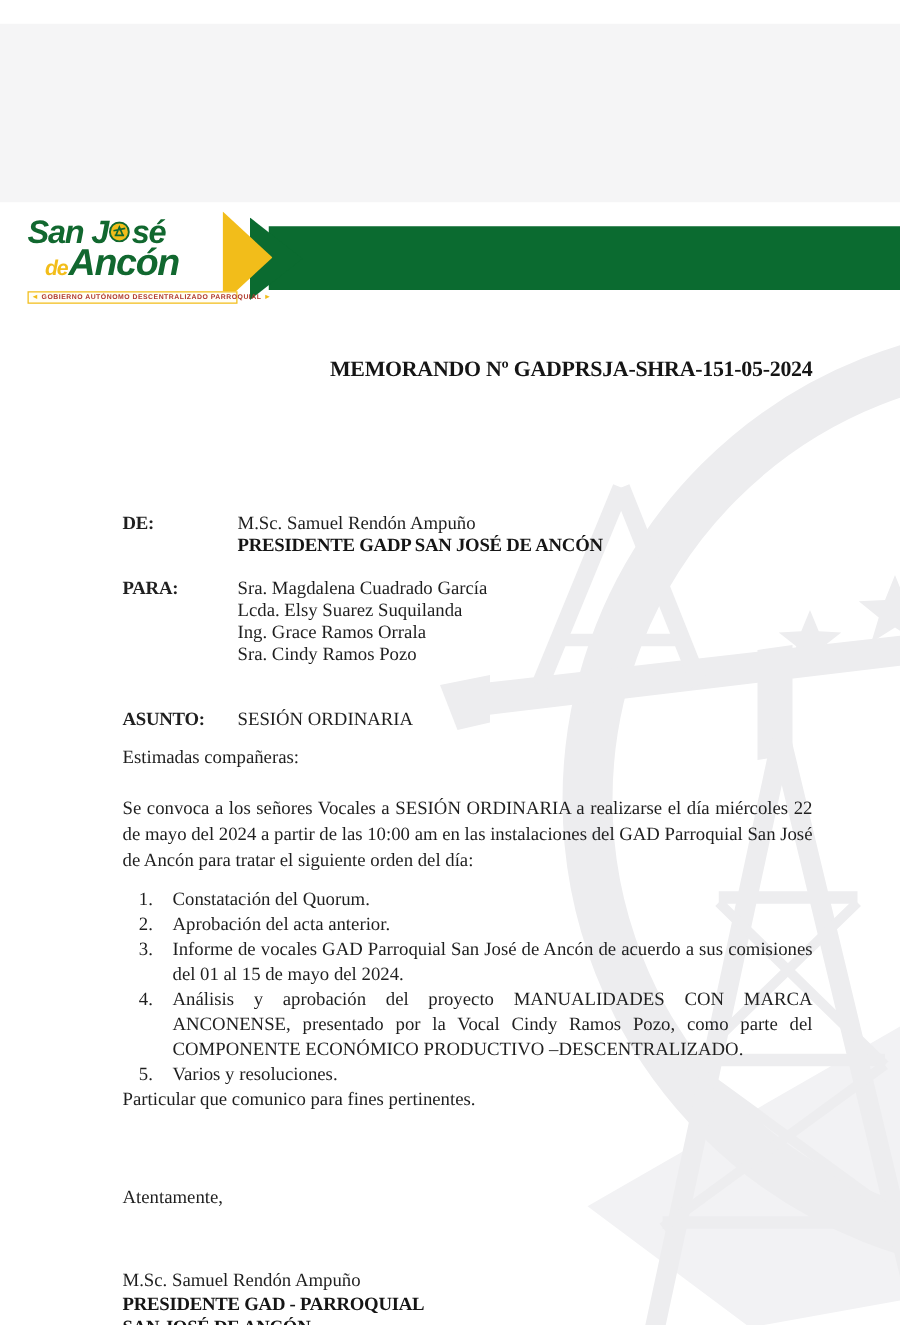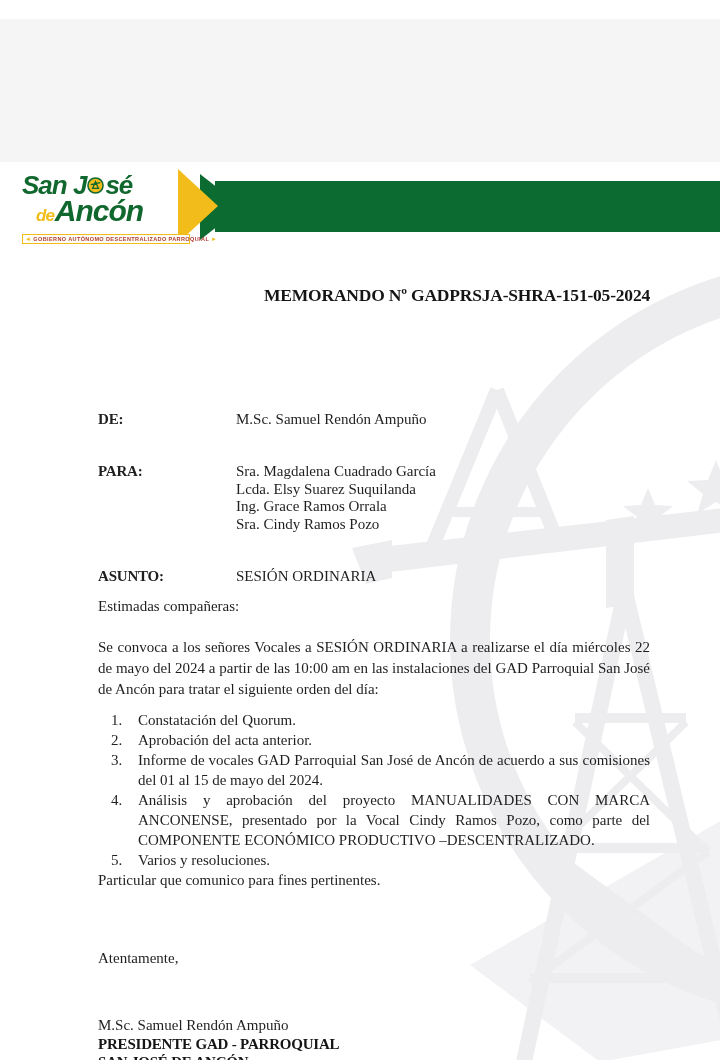--- a/index.html
+++ b/index.html
@@ -31,21 +31,21 @@
   .banner-caret { color:#f2bd1a; font-size:6px; }
 
   
   .doc { position:absolute; left:0; top:12px; width:720px; height:1060px; z-index:1;margin-top:14px; }
   .block { position:absolute; font-size:15px; }
   .title-block { left:98px; top:259px; width:552px; text-align:right; }
   .memo-title { font-size:17.5px; font-weight:bold; letter-spacing:-.2px; color:#151515; }
   .memo-date { font-size:15px; margin-top:5px; }
 
   .addr { left:98px; width:552px; line-height:17.7px; }
-  .addr-row { display:flex;gap:46px; }
+  .addr-row { display:flex; }
   .addr-label { width:92px; font-weight:bold; letter-spacing:-.2px; flex:0 0 92px; }
   .addr-val { flex:1; }
   .bold-caps { font-weight:bold; letter-spacing:-.2px; color:#151515; }
 
   .body-par { left:98px; top:611px; width:552px; line-height:21px; text-align:justify; }
   .agenda { left:98px; top:684px; width:552px; line-height:20px; }
   .agenda ol { list-style:decimal; margin-left:28px; }
   .agenda li { padding-left:12px; text-align:justify; }
 
   .closing { left:98px; top:846px; width:552px; }
@@ -108,20 +108,21 @@
 
     <div class="block title-block">
       <div class="memo-title">MEMORANDO Nº GADPRSJA-SHRA-151-05-2024</div>
     </div>
 
     <div class="block addr" style="top:385px;">
       <div class="addr-row">
         <div class="addr-label">DE:</div>
         <div class="addr-val">
           <div>M.Sc. Samuel Rendón Ampuño</div>
+          <div class="bold-caps">PRESIDENTE GADP SAN JOSÉ DE ANCÓN</div>
         </div>
       </div>
     </div>
 
     <div class="block addr" style="top:437px;">
       <div class="addr-row">
         <div class="addr-label">PARA:</div>
         <div class="addr-val">
           <div>Sra. Magdalena Cuadrado García</div>
           <div>Lcda. Elsy Suarez Suquilanda</div>

